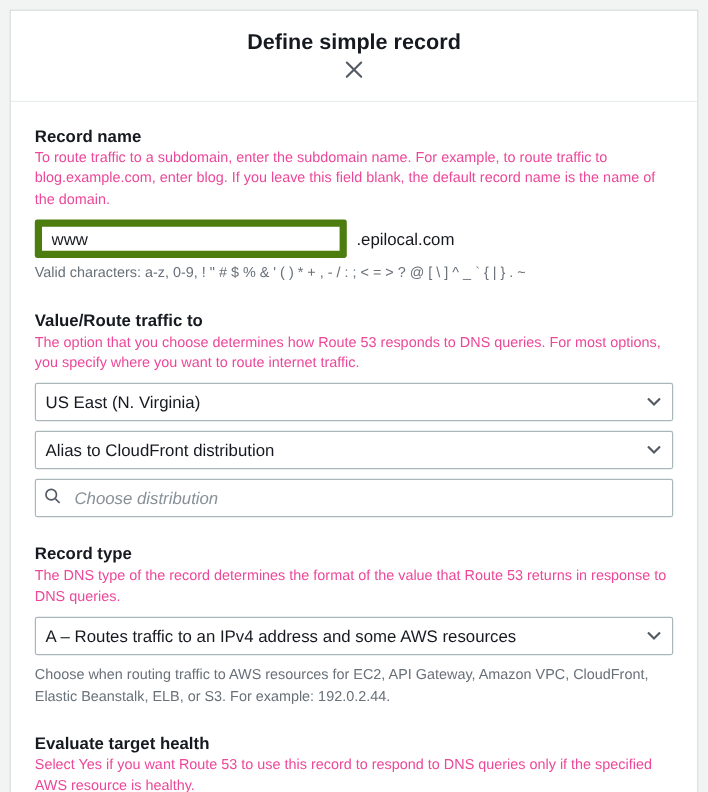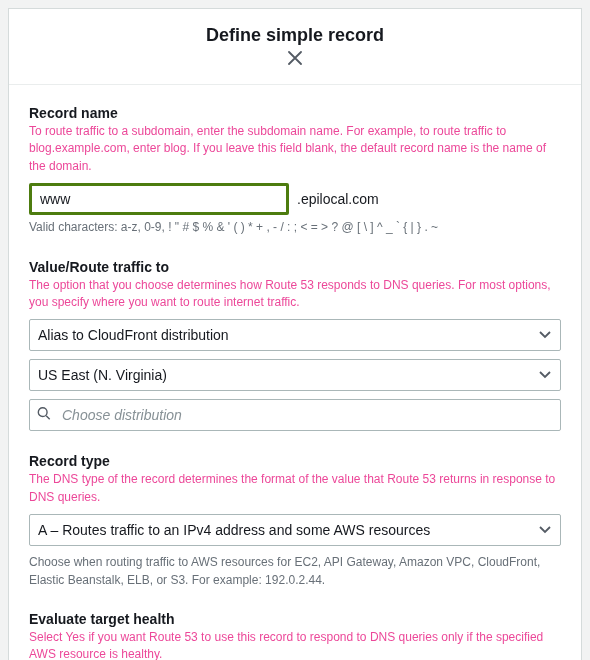--- a/index.html
+++ b/index.html
@@ -61,21 +61,21 @@
   }
   .name-row {
     display: flex;
     align-items: center;
     gap: 8px;
     margin-bottom: 4px;
   }
   .text-input {
     width: 260px;
     height: 32px;
-    border: 3px solid #4d7c0f;
+    border: 6px solid #4d7c0f;
     border-radius: 2px;
     padding: 4px 8px;
     font-size: 14px;
     color: #16191f;
   }
   .suffix {
     font-size: 14px;
     color: #16191f;
   }
   .select {
@@ -180,32 +180,32 @@
       </div>
       <div class="hint-below" style="margin-top:2px">Valid characters: a-z, 0-9, ! " # $ % &amp; ' ( ) * + , - / : ; &lt; = &gt; ? @ [ \ ] ^ _ ` { | } . ~</div>
     </div>
 
     <div class="section">
       <div class="label">Value/Route traffic to</div>
       <div class="hint">The option that you choose determines how Route 53 responds to DNS queries. For most options, you specify where you want to route internet traffic.</div>
 
       <div class="select-wrap">
         <button class="select">
-          <span>Alias to CloudFront distribution</span>
+          <span>US East (N. Virginia)</span>
         </button>
         <span class="caret">
           <svg width="12" height="8" viewBox="0 0 12 8">
               <path d="M1 1 L6 6 L11 1" stroke="#545b64" stroke-width="1.8" fill="none"></path>
             </svg>
         </span>
       </div>
 
       <div class="select-wrap">
         <button class="select">
-          <span>US East (N. Virginia)</span>
+          <span>Alias to CloudFront distribution</span>
         </button>
         <span class="caret">
           <svg width="12" height="8" viewBox="0 0 12 8">
               <path d="M1 1 L6 6 L11 1" stroke="#545b64" stroke-width="1.8" fill="none"></path>
             </svg>
         </span>
       </div>
 
       <div class="search-wrap">
         <span class="search-icon">

